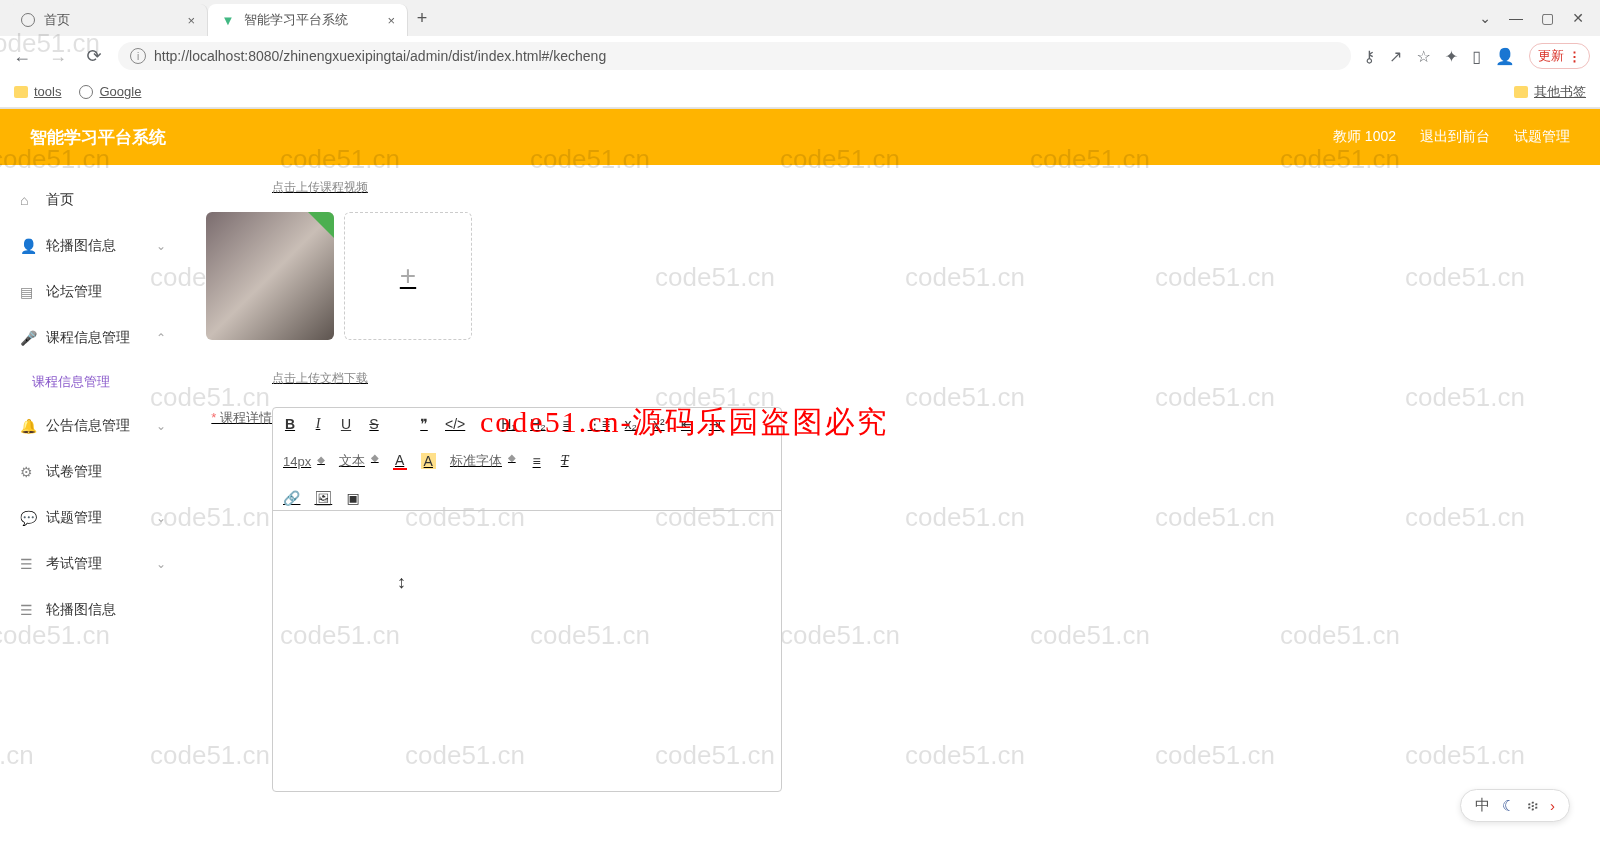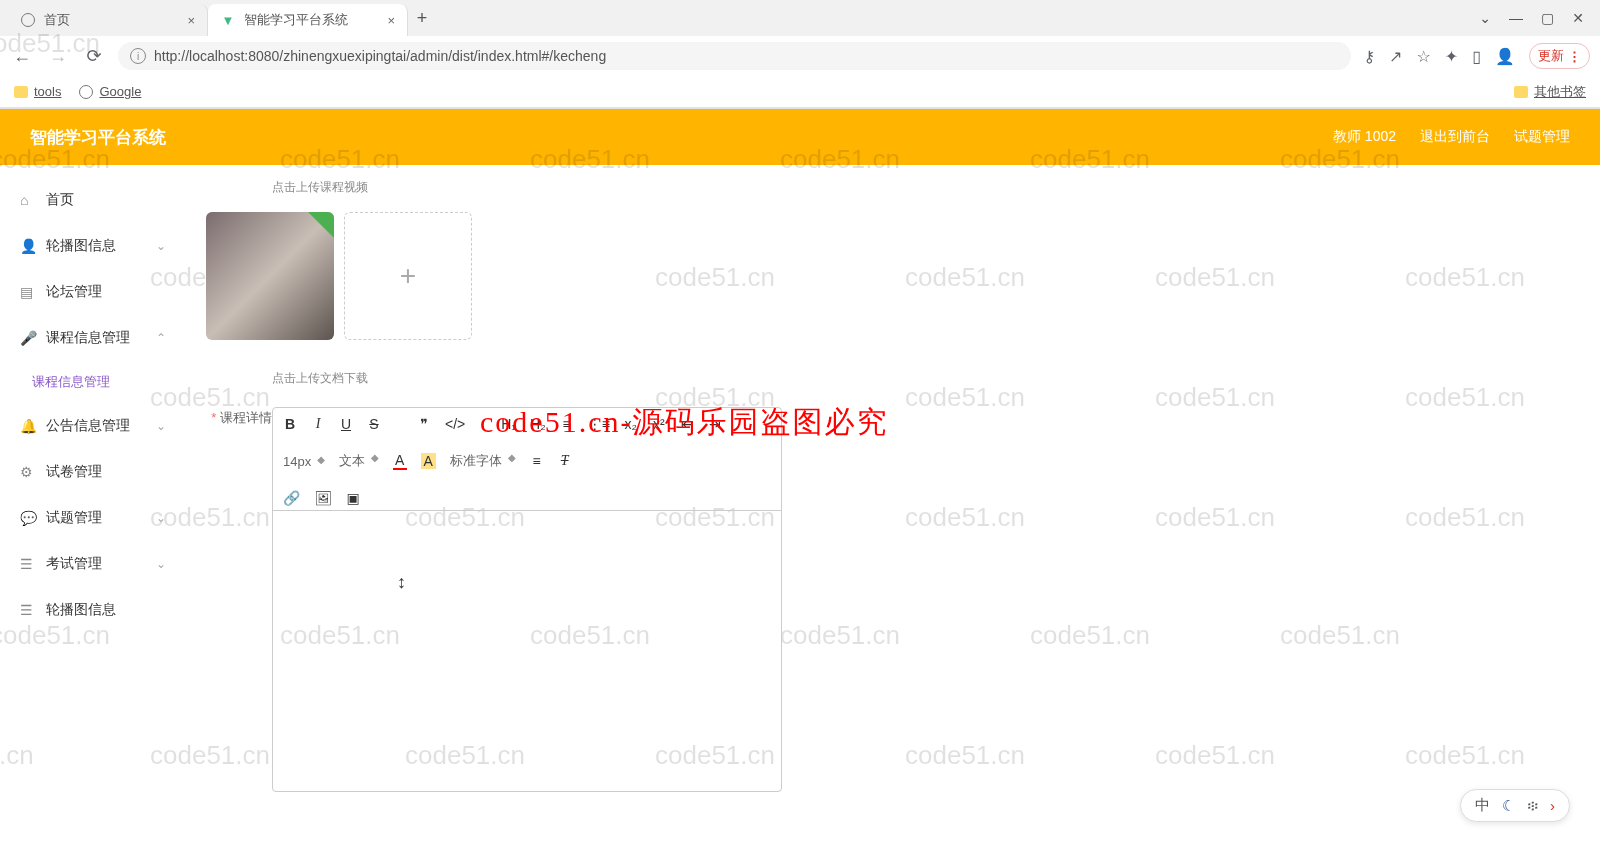--- a/index.html
+++ b/index.html
@@ -37,21 +37,21 @@
 
 .app-body { display: flex; height: calc(852px - 36px - 40px - 32px - 56px); }
 .sidebar { width: 186px; background: #fff; padding-top: 12px; font-size: 14px; color: #333; }
 .side-item { display: flex; align-items: center; gap: 10px; padding: 14px 20px; cursor: pointer; position: relative; }
 .side-item .side-icon { width: 16px; color: #888; display: inline-flex; }
 .side-item .chev { margin-left: auto; color: #aaa; font-size: 12px; }
 .side-sub { padding: 12px 20px 12px 32px; font-size: 13px; cursor: pointer; color: #333; }
 .side-sub.active { color: #8a5acb; }
 
 .main { flex: 1; padding: 14px 20px 0 20px; overflow: auto; position: relative; }
-.form-row { display: flex; margin-bottom: 30px; }
+.form-row { display: flex; margin-bottom: 30px; text-decoration: underline; }
 .form-label { width: 66px; font-size: 13px; color: #666; text-align: right; padding-top: 2px; flex-shrink: 0; }
 .form-label.req::before { content: "* "; color: #f56c6c; }
 .hint { font-size: 12px; color: #888; margin-bottom: 10px; }
 .upload-row { display: flex; gap: 10px; }
 .upload-box { width: 128px; height: 128px; border: 1px dashed #ccc; border-radius: 6px; display: flex; align-items: center; justify-content: center; font-size: 28px; color: #aaa; cursor: pointer; background: #fff; }
 .thumb { width: 128px; height: 128px; border-radius: 6px; position: relative; overflow: hidden; background: linear-gradient(135deg, #7a6c6e 0%, #c9beb6 50%, #5d544f 100%); }
 .thumb::after { content: ""; position: absolute; top: 0; right: 0; border-style: solid; border-width: 0 26px 26px 0; border-color: transparent #4caf50 transparent transparent; }
 
 
 .editor { width: 510px; border: 1px solid #ccc; border-radius: 4px; }

